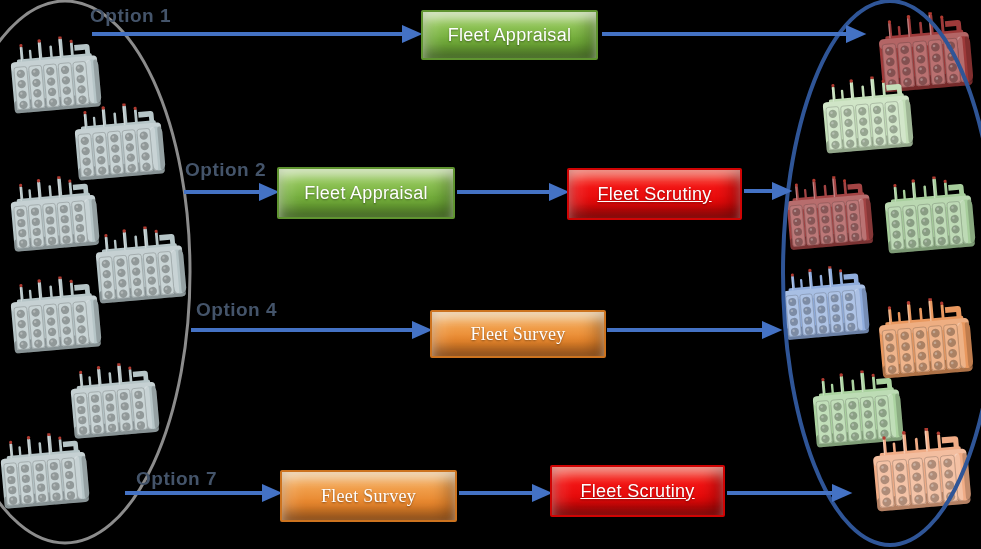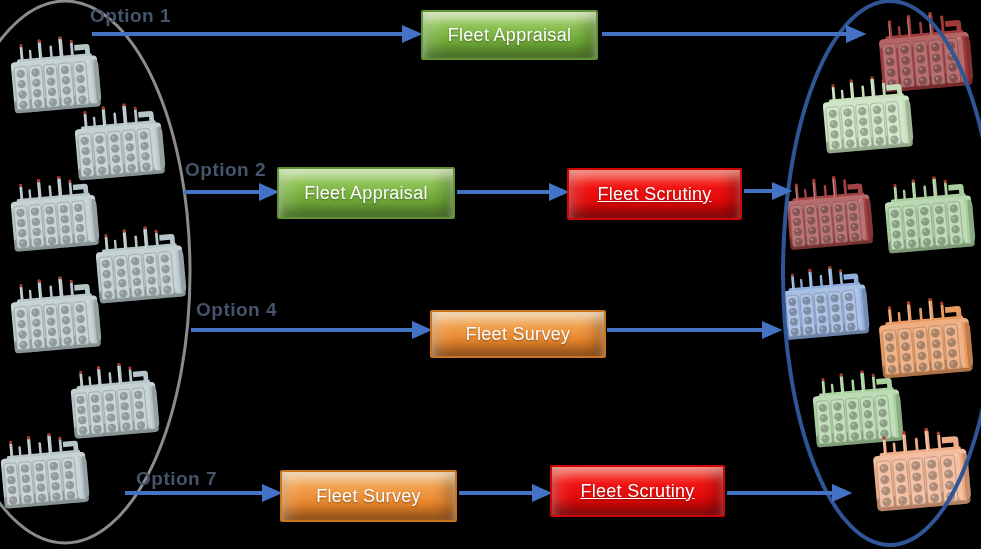--- a/index.html
+++ b/index.html
@@ -36,20 +36,21 @@
                inset -12px 0 14px rgba(0,0,0,.2);
     text-decoration:underline;
   }
   .node.orange{
     background:linear-gradient(180deg,#f8c27e 0%,#f09d49 36%,#e8882f 62%,#d1701d 100%);
     border:2px solid #cc731f;
     box-shadow:inset 0 7px 10px rgba(255,255,255,.45),
                inset 0 -9px 12px rgba(0,0,0,.28),
                inset 12px 0 14px rgba(255,255,255,.16),
                inset -12px 0 14px rgba(0,0,0,.18);
+    font-family:Liberation Serif, serif;
   }
 </style>
 </head>
 <body>
 
 <svg width="0" height="0" style="position:absolute" aria-hidden="true">
   <defs>
     <symbol id="xfmr-sym" viewBox="0 0 120 104">
       <g transform="rotate(-5 60 62)">
         <g fill="currentColor">

